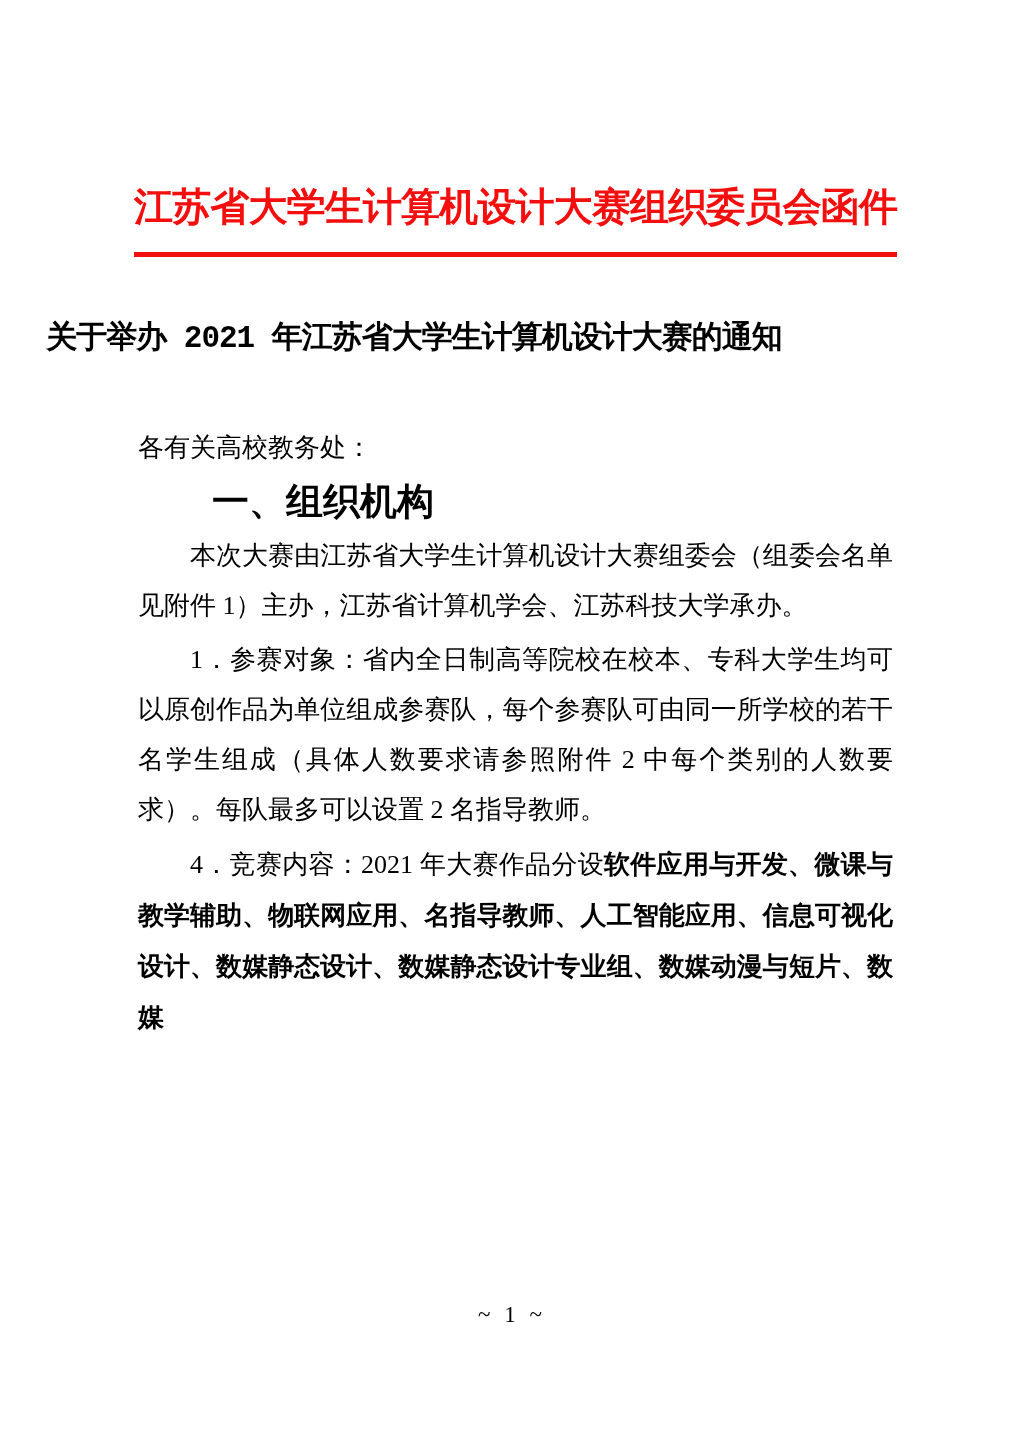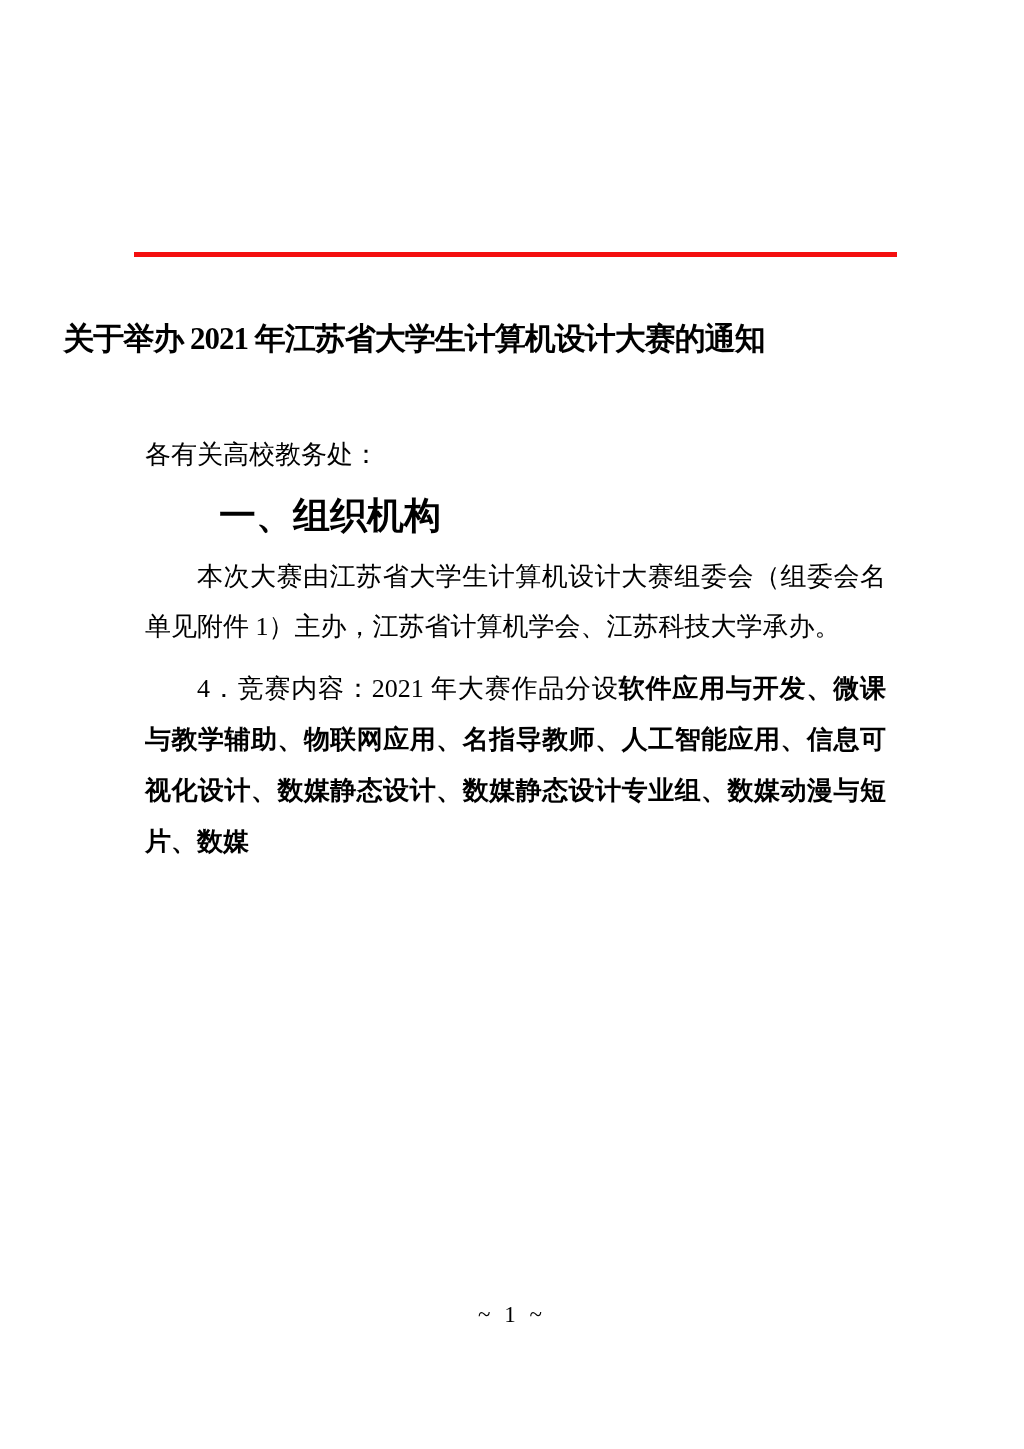--- a/index.html
+++ b/index.html
@@ -40,38 +40,38 @@
     height: 5px;
   }
   
   .doc-title {
     position: absolute;
     top: 318px;
     left: 0;
     width: 828px;
     margin: 0;
     text-align: center;
-    font-family: Liberation Serif, serif;
+    font-family: Liberation Mono, monospace;
     font-weight: bold;
     font-size: 31px;
     line-height: 42px;
     letter-spacing: -1px;
   }
   
   .body-text {
     position: absolute;
     top: 419px;
     left: 134px;
     width: 763px;
     font-size: 26px;
     line-height: 50px;
     text-align: justify;
   }
   .body-text p {
-    margin: 11px;
+    margin: 4px;
     padding: 0;
   }
   .salutation {
     text-indent: 0;
   }
   .para {
     text-indent: 2em;
   }
   .heading {
     text-indent: 2em;
@@ -97,29 +97,31 @@
     line-height: 36px;
     letter-spacing: 4px;
     font-family: "Liberation Serif", "DejaVu Serif", serif;
   }
 </style>
 </head>
 <body>
 
 <div class="page">
 
+  <div class="letterhead" style="color: rgb(244, 15, 15);">江苏省大学生计算机设计大赛组织委员会函件</div>
 
   <div class="red-rule" style="background: rgb(244, 15, 15);"></div>
 
   <h1 class="doc-title">关于举办 2021 年江苏省大学生计算机设计大赛的通知</h1>
 
   <div class="body-text">
     <p class="salutation">各有关高校教务处：</p>
     <div id="paragraphs">
         <p class="heading"><span class="bold-run">一、组织机构</span></p>
         <p class="para"><span class="text-run">本次大赛由江苏省大学生计算机设计大赛组委会（组委会名单见附件 1）主办，江苏省计算机学会、江苏科技大学承办。</span></p>
+        <p class="para"><span class="text-run">1．参赛对象：省内全日制高等院校在校本、专科大学生均可以原创作品为单位组成参赛队，每个参赛队可由同一所学校的若干名学生组成（具体人数要求请参照附件 2 中每个类别的人数要求）。每队最多可以设置 2 名指导教师。</span></p>
         <p class="para"><span class="text-run">4．竞赛内容：2021 年大赛作品分设</span><span class="bold-run">软件应用与开发、微课与教学辅助、物联网应用、名指导教师、人工智能应用、信息可视化设计、数媒静态设计、数媒静态设计专业组、数媒动漫与短片、数媒</span></p>
       </div>
   </div>
 
   <div class="footer">~ 1 ~</div>
 
 </div>
 
 </body></html>

